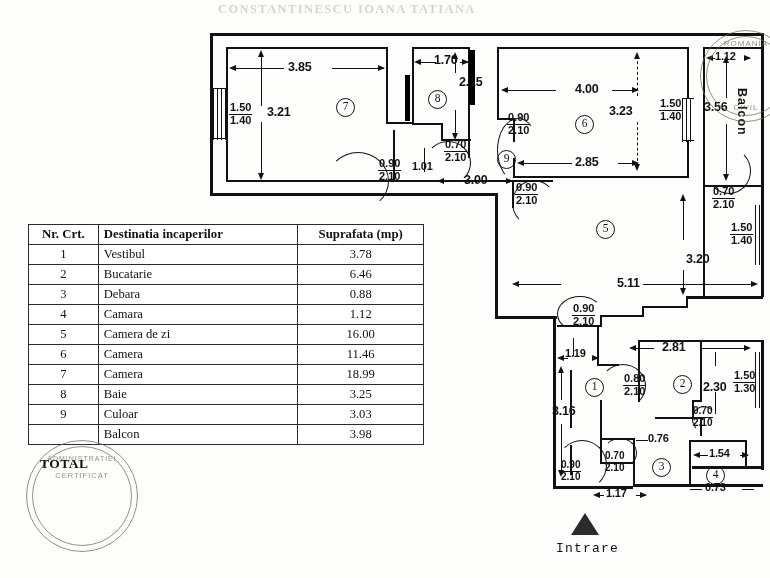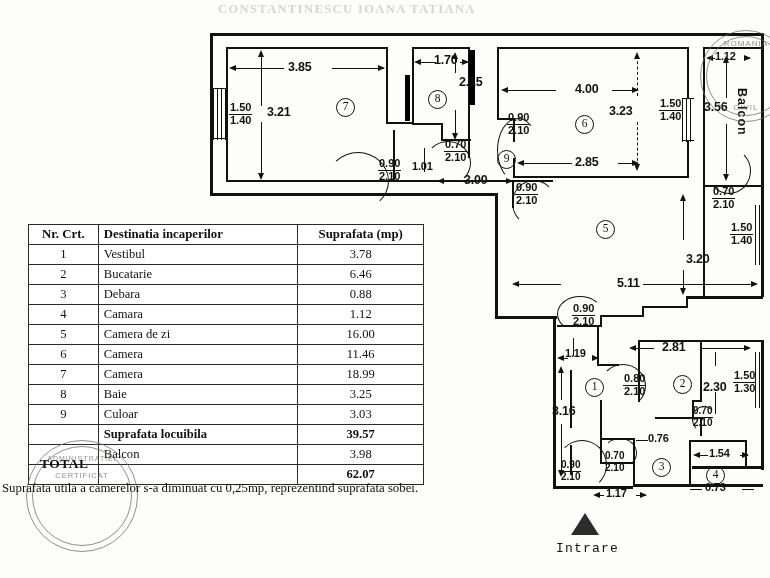--- a/index.html
+++ b/index.html
@@ -487,41 +487,30 @@
           <td class="c-no">8</td>
           <td class="c-name">Baie</td>
           <td class="c-val">3.25</td>
         </tr>
         <tr>
           <td class="c-no">9</td>
           <td class="c-name">Culoar</td>
           <td class="c-val">3.03</td>
         </tr>
         <tr>
-          <td class="c-no b"></td>
-          <td class="c-name b">Suprafata locuibila</td>
-          <td class="c-val b">39.57</td>
-        </tr>
-        <tr>
           <td class="c-no"></td>
           <td class="c-name">Balcon</td>
           <td class="c-val">3.98</td>
-        </tr>
-        <tr class="tot">
-          <td class="c-no b"></td>
-          <td class="c-name b"></td>
-          <td class="c-val b">62.07</td>
         </tr>
       </tbody>
   </table>
 
   <div class="stamp" style="left:26px;top:440px;width:110px;height:110px;">
     <div class="ring"></div>
     <div class="txt" style="top:30px;font-size:7.5px;">CERTIFICAT</div>
     <div class="txt" style="top:14px;font-size:7px;">ADMINISTRATIEI</div>
   </div>
 
-  <div id="caption">Suprafata utila a camerelor s-a diminuat cu 0,25mp, reprezentind suprafata sobei.</div>
 
   <div id="entrance-tri"></div>
   <div id="entrance-label">Intrare</div>
 <span style="position: absolute; left: 40px; top: 456px; font-weight: bold; font-size: 13.5px; font-family: &quot;Liberation Serif&quot;, serif; letter-spacing: 0.5px;">TOTAL</span>
   </div>
 
 </body></html>

